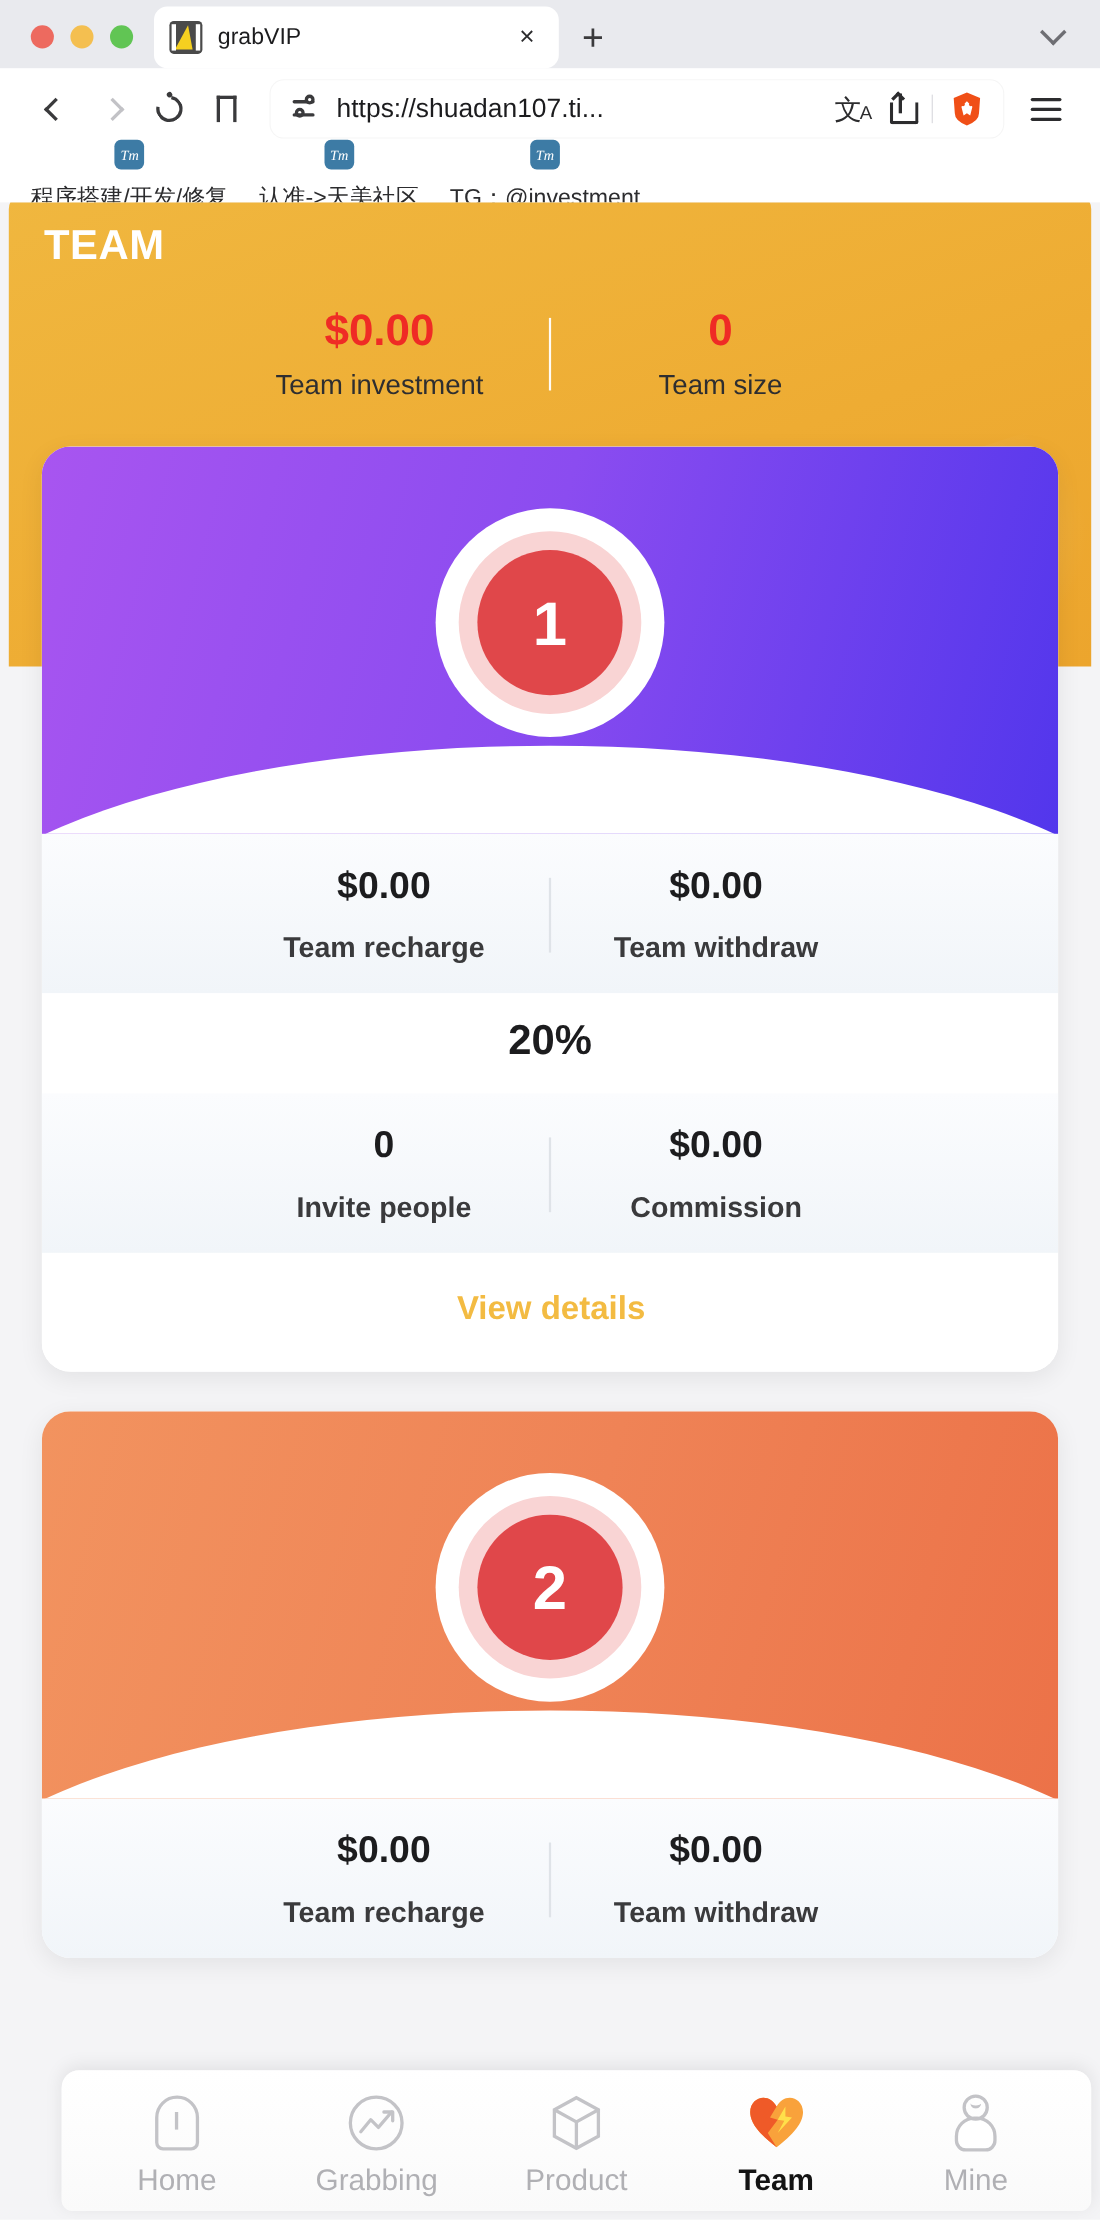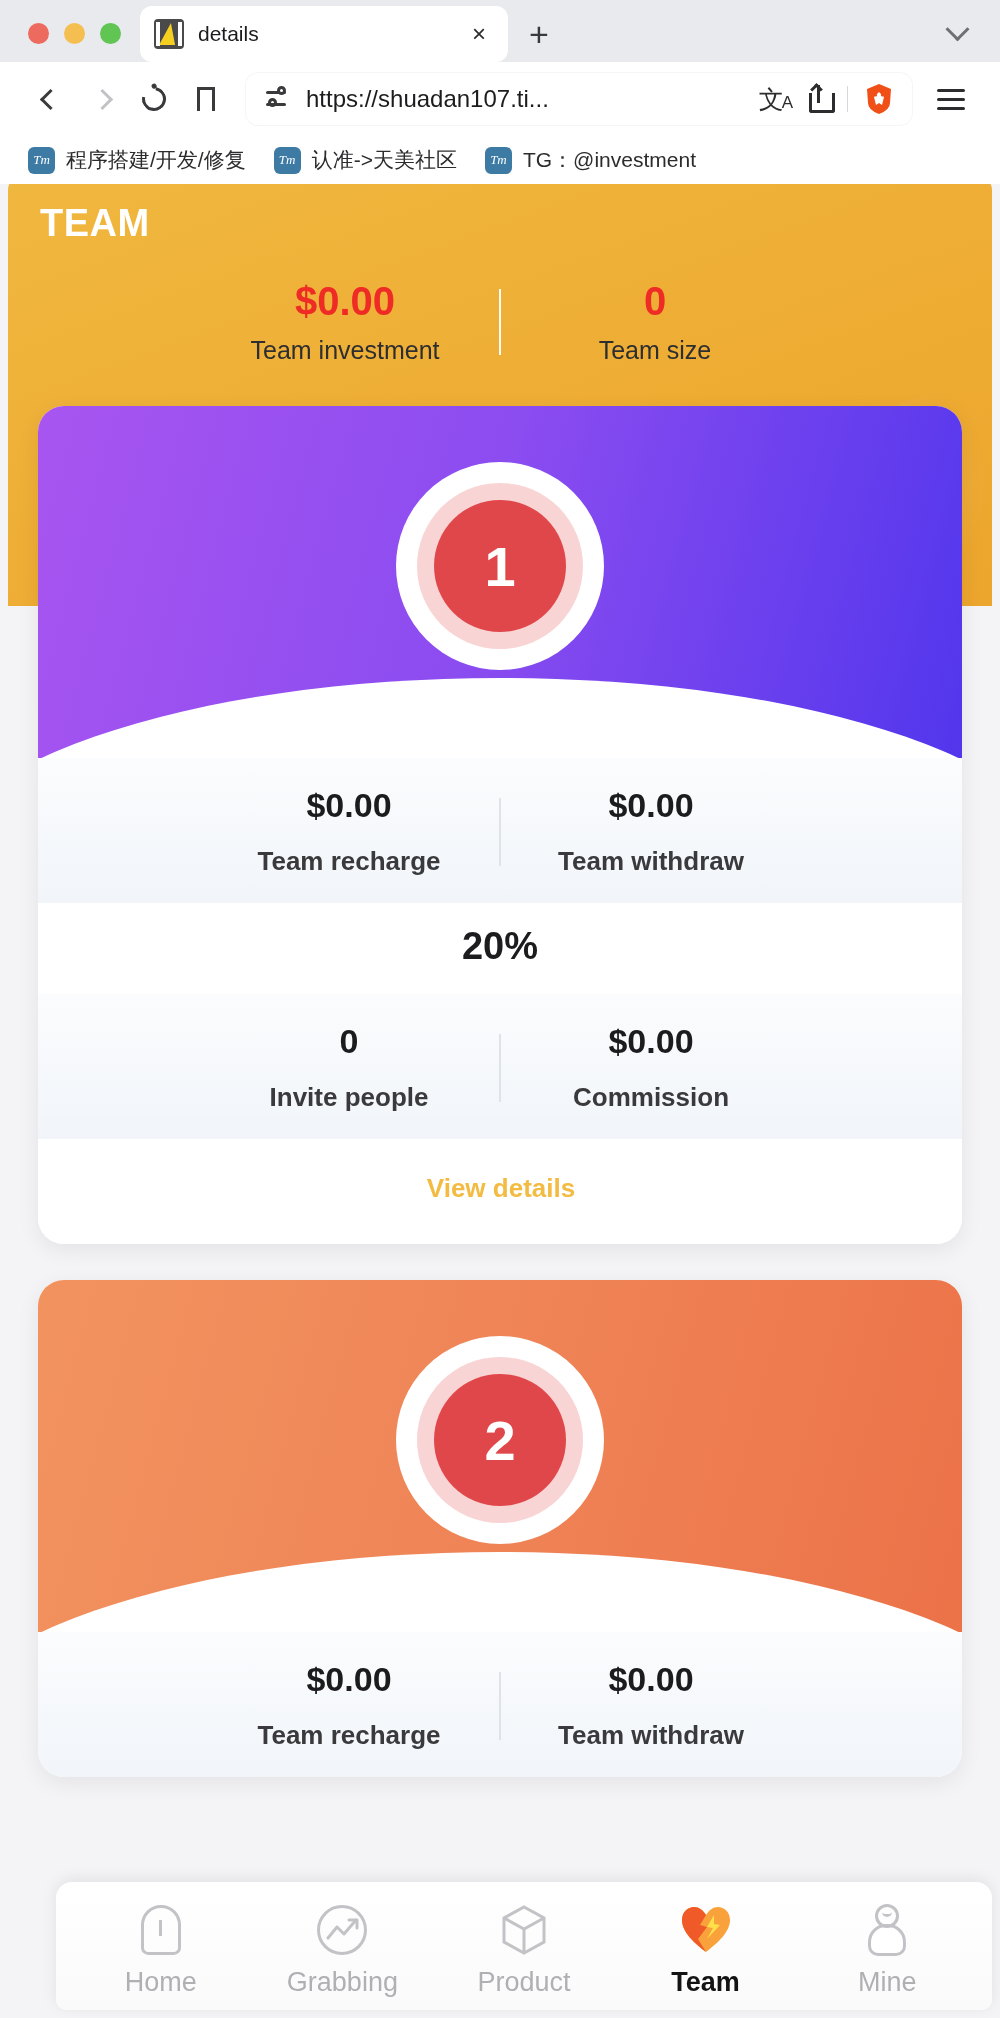--- a/index.html
+++ b/index.html
@@ -123,21 +123,21 @@
   .brave-lion {
     flex: 0 0 auto; width: 30px; height: 32px; position: relative; cursor: pointer;
   }
   .menu-btn { width: 50px; height: 50px; display:flex; flex-direction:column; justify-content:center; align-items:center; gap:6px; cursor:pointer; flex:0 0 auto; }
   .menu-btn span { width: 28px; height: 3px; background: #2c2c2e; border-radius: 2px; display:block; }
 
   .bookmarks {
     height: 48px; background: #ffffff; display: flex; align-items: center;
     padding: 0 28px; gap: 28px;
   }
-  .bm { display: flex; align-items: center; gap: 11px; cursor: pointer; }
+  .bm { display: flex; align-items: center; gap: 11px; cursor: pointer; flex-direction: column; }
   .bm-ico {
     width: 27px; height: 27px; border-radius: 6px; background: #3d7ba5;
     display: flex; align-items: center; justify-content: center;
     color: #fff; font-size: 13px; font-style: italic; font-family: "Liberation Serif", serif;
     flex: 0 0 auto;
   }
   .bm-label { font-size: 21px; color: #2c2c2e; white-space: nowrap; }
 
   
   .page {
@@ -215,30 +215,30 @@
   .rs-div { width: 2px; height: 68px; background: #dfe3e8; }
 
   .commission {
     text-align: center; padding: 22px 0 26px 0; background: #ffffff;
   }
   .cm-lbl { font-size: 27px; color: #2c2c2e; }
   .cm-val { font-size: 38px; font-weight: 700; color: #1c1c1e; }
 
   .view-details {
     text-align: center; padding: 34px 0 40px 2px; background: #ffffff;
-    font-size: 26px; font-weight: 700; color: #f3bb42; cursor: pointer;
+    font-size: 30px; font-weight: 700; color: #f3bb42; cursor: pointer;
   }
 
   
   .tabbar {
     position: absolute; left: 8px; right: 8px; bottom: 8px; height: 128px;
     background: linear-gradient(180deg,#ffffff 0%, #fafafa 100%);
     border-radius: 16px 16px 10px 10px;
     box-shadow: 0 -3px 16px rgba(0,0,0,0.08);
-    display: flex; align-items: center; justify-content: space-between;
+    display: flex; align-items: center; justify-content: flex-end;
     padding: 0 14px;
     margin-left: 48px;
   }
   .tabitem {
     flex: 1 1 0; display: flex; flex-direction: column; align-items: center;
     gap: 10px; cursor: pointer; padding-top: 8px;
   }
   .tabicon { height: 54px; display: flex; align-items: center; justify-content: center; }
   .tablabel { font-size: 27px; color: #b0b0b4; }
   .tabitem.active .tablabel { color: #131313; font-weight: 700; }
@@ -266,21 +266,21 @@
 
   <div class="chrome-top">
     <div class="traffic">
       <div class="dot red"></div>
       <div class="dot yellow"></div>
       <div class="dot green"></div>
     </div>
 
     <div class="tab">
       <div class="tab-favicon"></div>
-      <div class="tab-title">details</div>
+      <div class="tab-title">grabVIP</div>
       <div class="tab-close">×</div>
     </div>
 
     <div class="new-tab">+</div>
 
     <div class="tab-list-btn">
       <div class="chev-dn"></div>
     </div>
   </div>
 

